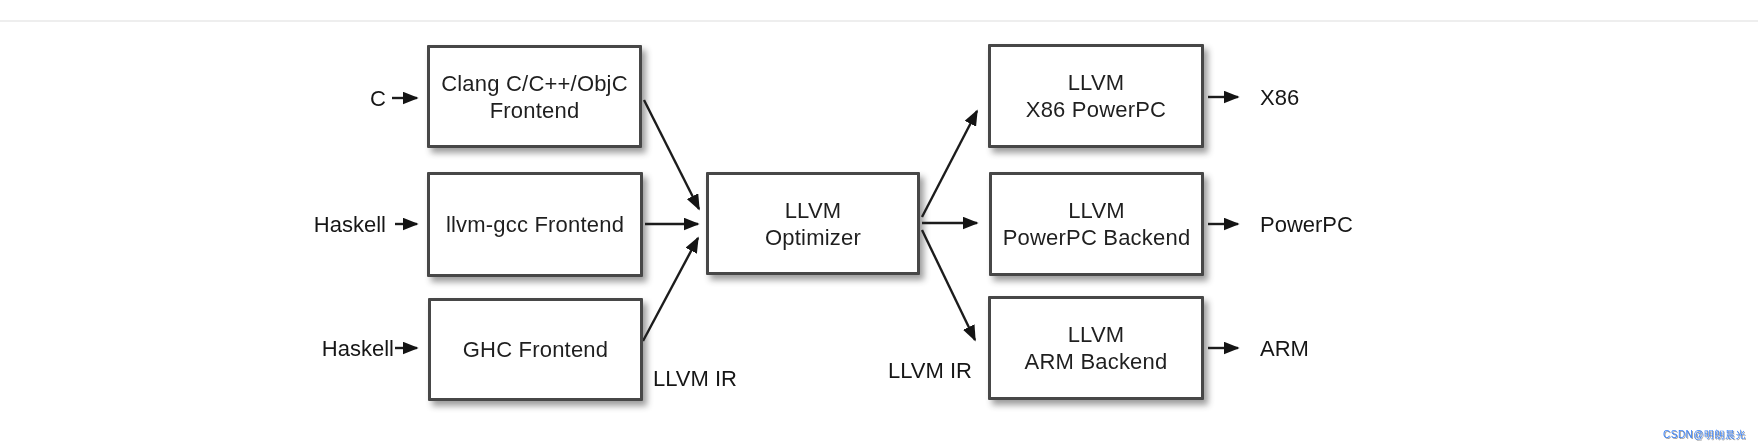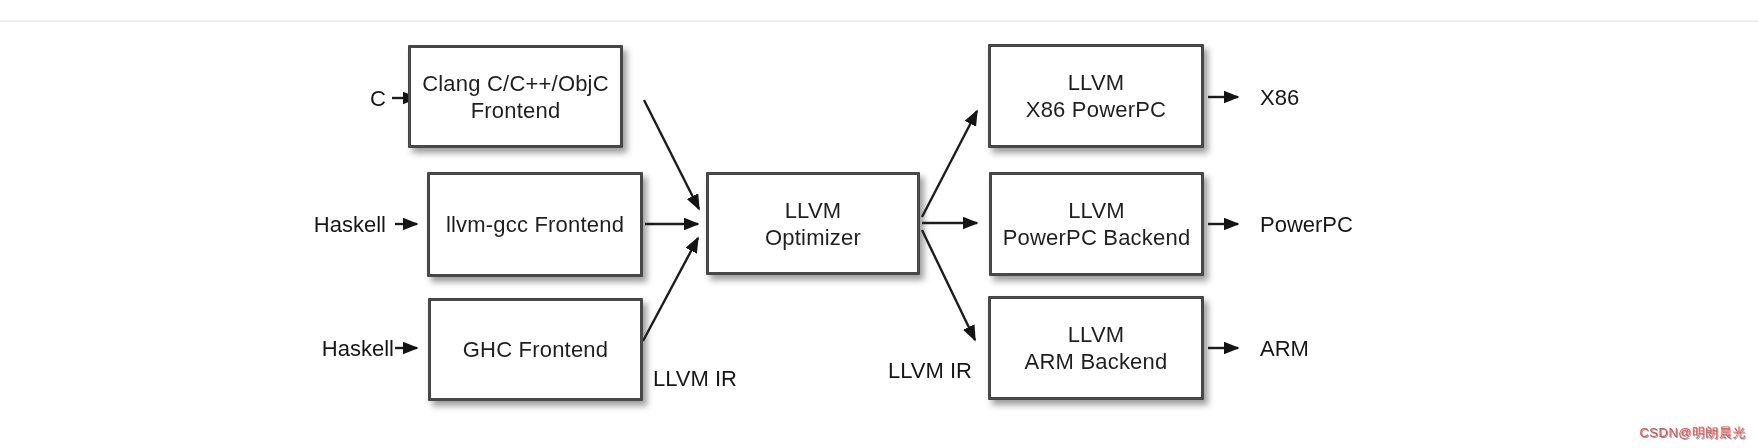--- a/index.html
+++ b/index.html
@@ -29,22 +29,22 @@
   }
   .nline{white-space:nowrap;}
   .lbl{
     position:absolute;font-size:22px;line-height:27px;color:#161616;
     white-space:nowrap;
     text-align:center;
   }
   .lbl.right-align{text-align:right;}
   .watermark{
     position:absolute;right:12px;bottom:6px;
-    font-size:13px;letter-spacing:0.5px;
-    color:#ef4444;
+    font-size:10px;letter-spacing:0.5px;
+    color:#3b82f6;
     text-shadow:1px 1px 0 #9d9d9d, -1px -1px 0 #ffffff;
   }
 </style>
 </head>
 <body>
 
 <div class="stage">
 
   <div class="topline"></div>
 
@@ -66,21 +66,21 @@
       <line x1="922" y1="217" x2="977" y2="111" marker-end="url(#ah)"></line>
       <line x1="922" y1="223" x2="977" y2="223" marker-end="url(#ah)"></line>
       <line x1="922" y1="230" x2="975" y2="340" marker-end="url(#ah)"></line>
 
       <line x1="1208" y1="97" x2="1238" y2="97" marker-end="url(#ah)"></line>
       <line x1="1208" y1="224" x2="1238" y2="224" marker-end="url(#ah)"></line>
       <line x1="1208" y1="348" x2="1238" y2="348" marker-end="url(#ah)"></line>
     </g>
   </svg>
 
-  <div class="node" style="left:408px;top:45px;width:215px;height:103px">
+  <div class="node" style="left:427px;top:45px;width:215px;height:103px">
     <div class="nline">Clang C/C++/ObjC</div>
     <div class="nline">Frontend</div>
   </div>
 
   <div class="node" style="left:427px;top:172px;width:216px;height:105px">
     <div class="nline">llvm-gcc Frontend</div>
     <div class="nline"></div>
   </div>
 
   <div class="node" style="left:428px;top:298px;width:215px;height:103px">

